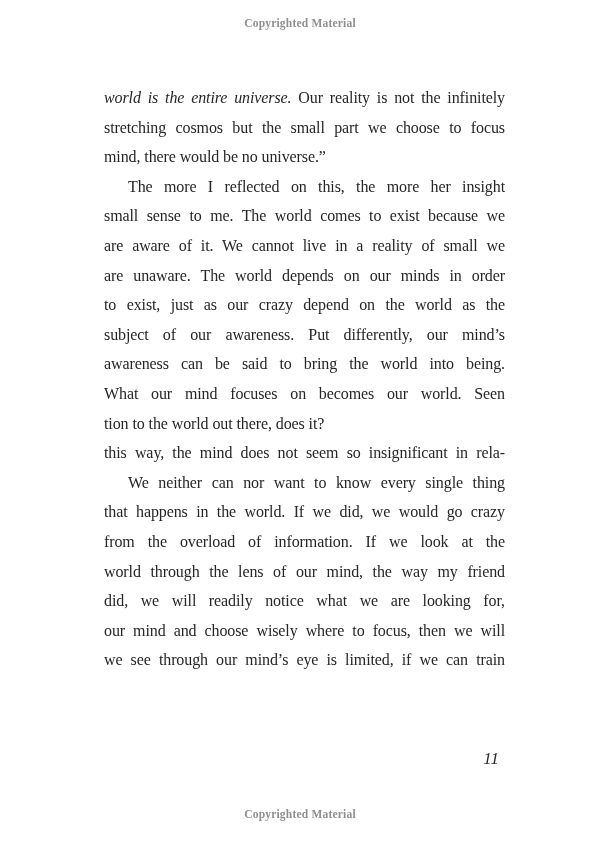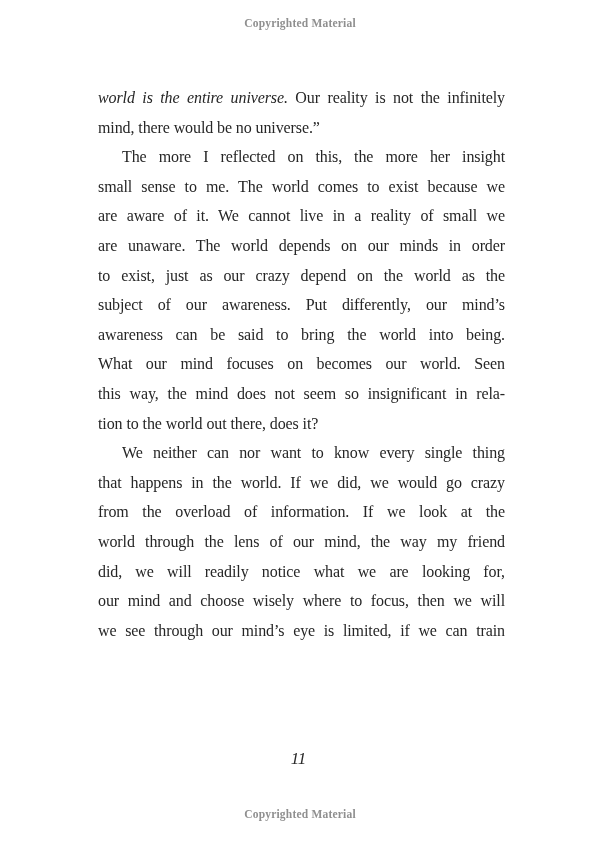--- a/index.html
+++ b/index.html
@@ -36,57 +36,59 @@
     font-size: 16px;
     line-height: 29.6px;
     color: #262626;
     letter-spacing: -0.1px;
   }
   .paragraph { margin: 0; }
   .line {
     text-align: justify;
     text-align-last: justify;
     white-space: normal;
+    margin-left: 6px;
   }
   .line.indent { text-indent: 24px; }
   .line.end { text-align-last: left; }
   .italic { font-style: italic; }
 
   .page-number {
     position: absolute;
     top: 749px;
     left: 98px;
     width: 401px;
-    text-align: center;
+    text-align: right;
     font-style: italic;
     font-size: 17px;
     color: #2a2a2a;
   }
 </style>
 </head>
 <body>
 
 <div class="copyright-notice copyright-top">Copyrighted Material</div>
 
 <div class="text-block">
     <div class="paragraph">
       <div class="line"><span class="italic">world is the entire universe.</span><span> Our reality is not the infinitely</span></div>
+      <div class="line">stretching cosmos but the small part we choose to focus</div>
       <div class="line end">mind, there would be no universe.”</div>
     </div>
     <div class="paragraph">
       <div class="line indent">The more I reflected on this, the more her insight</div>
       <div class="line">small sense to me. The world comes to exist because we</div>
       <div class="line">are aware of it. We cannot live in a reality of small we</div>
       <div class="line">are unaware. The world depends on our minds in order</div>
       <div class="line">to exist, just as our crazy depend on the world as the</div>
       <div class="line">subject of our awareness. Put differently, our mind’s</div>
       <div class="line">awareness can be said to bring the world into being.</div>
       <div class="line">What our mind focuses on becomes our world. Seen</div>
+      <div class="line end">tion to the world out there, does it?</div>
       <div class="line">this way, the mind does not seem so insignificant in rela-</div>
-      <div class="line end">tion to the world out there, does it?</div>
     </div>
     <div class="paragraph">
       <div class="line indent">We neither can nor want to know every single thing</div>
       <div class="line">that happens in the world. If we did, we would go crazy</div>
       <div class="line">from the overload of information. If we look at the</div>
       <div class="line">world through the lens of our mind, the way my friend</div>
       <div class="line">did, we will readily notice what we are looking for,</div>
       <div class="line">our mind and choose wisely where to focus, then we will</div>
       <div class="line">we see through our mind’s eye is limited, if we can train</div>
     </div>

